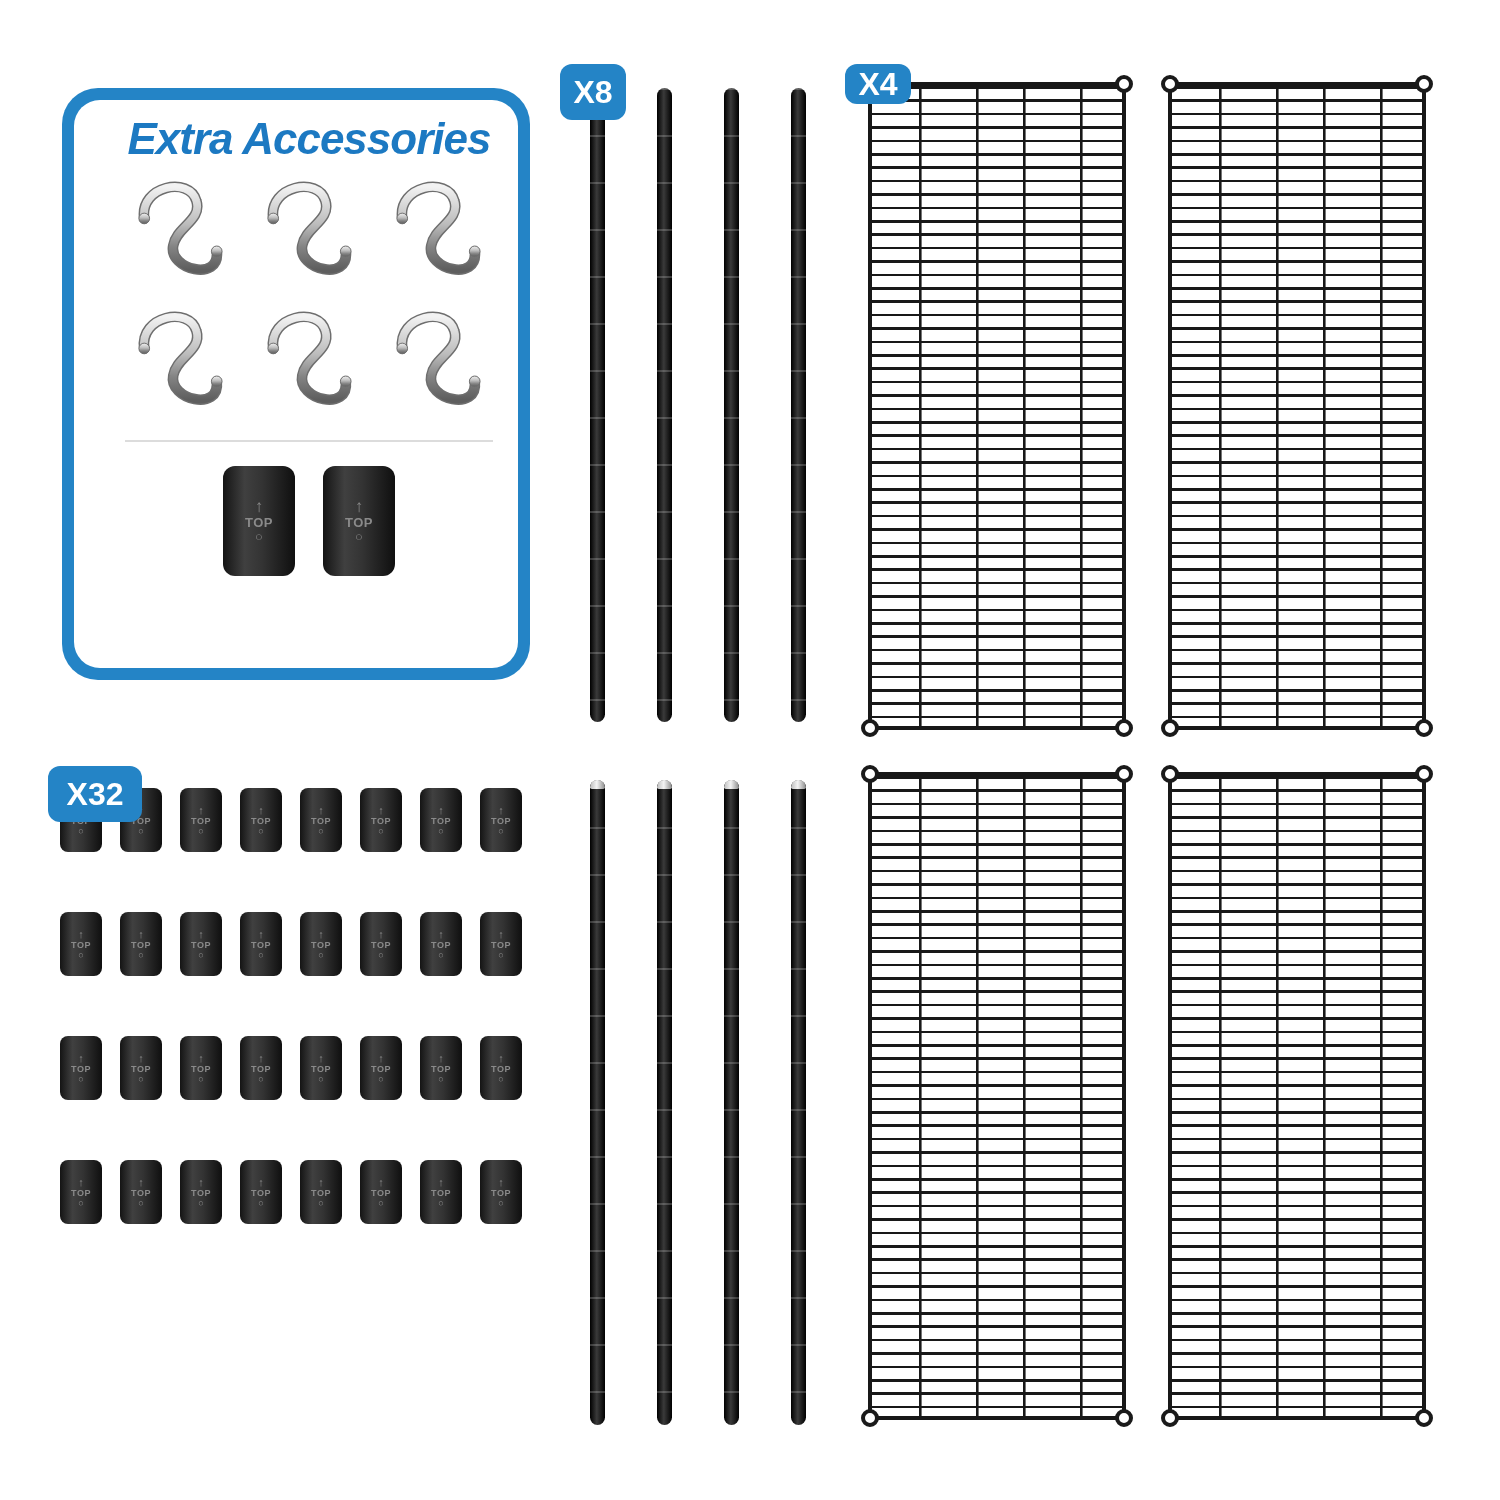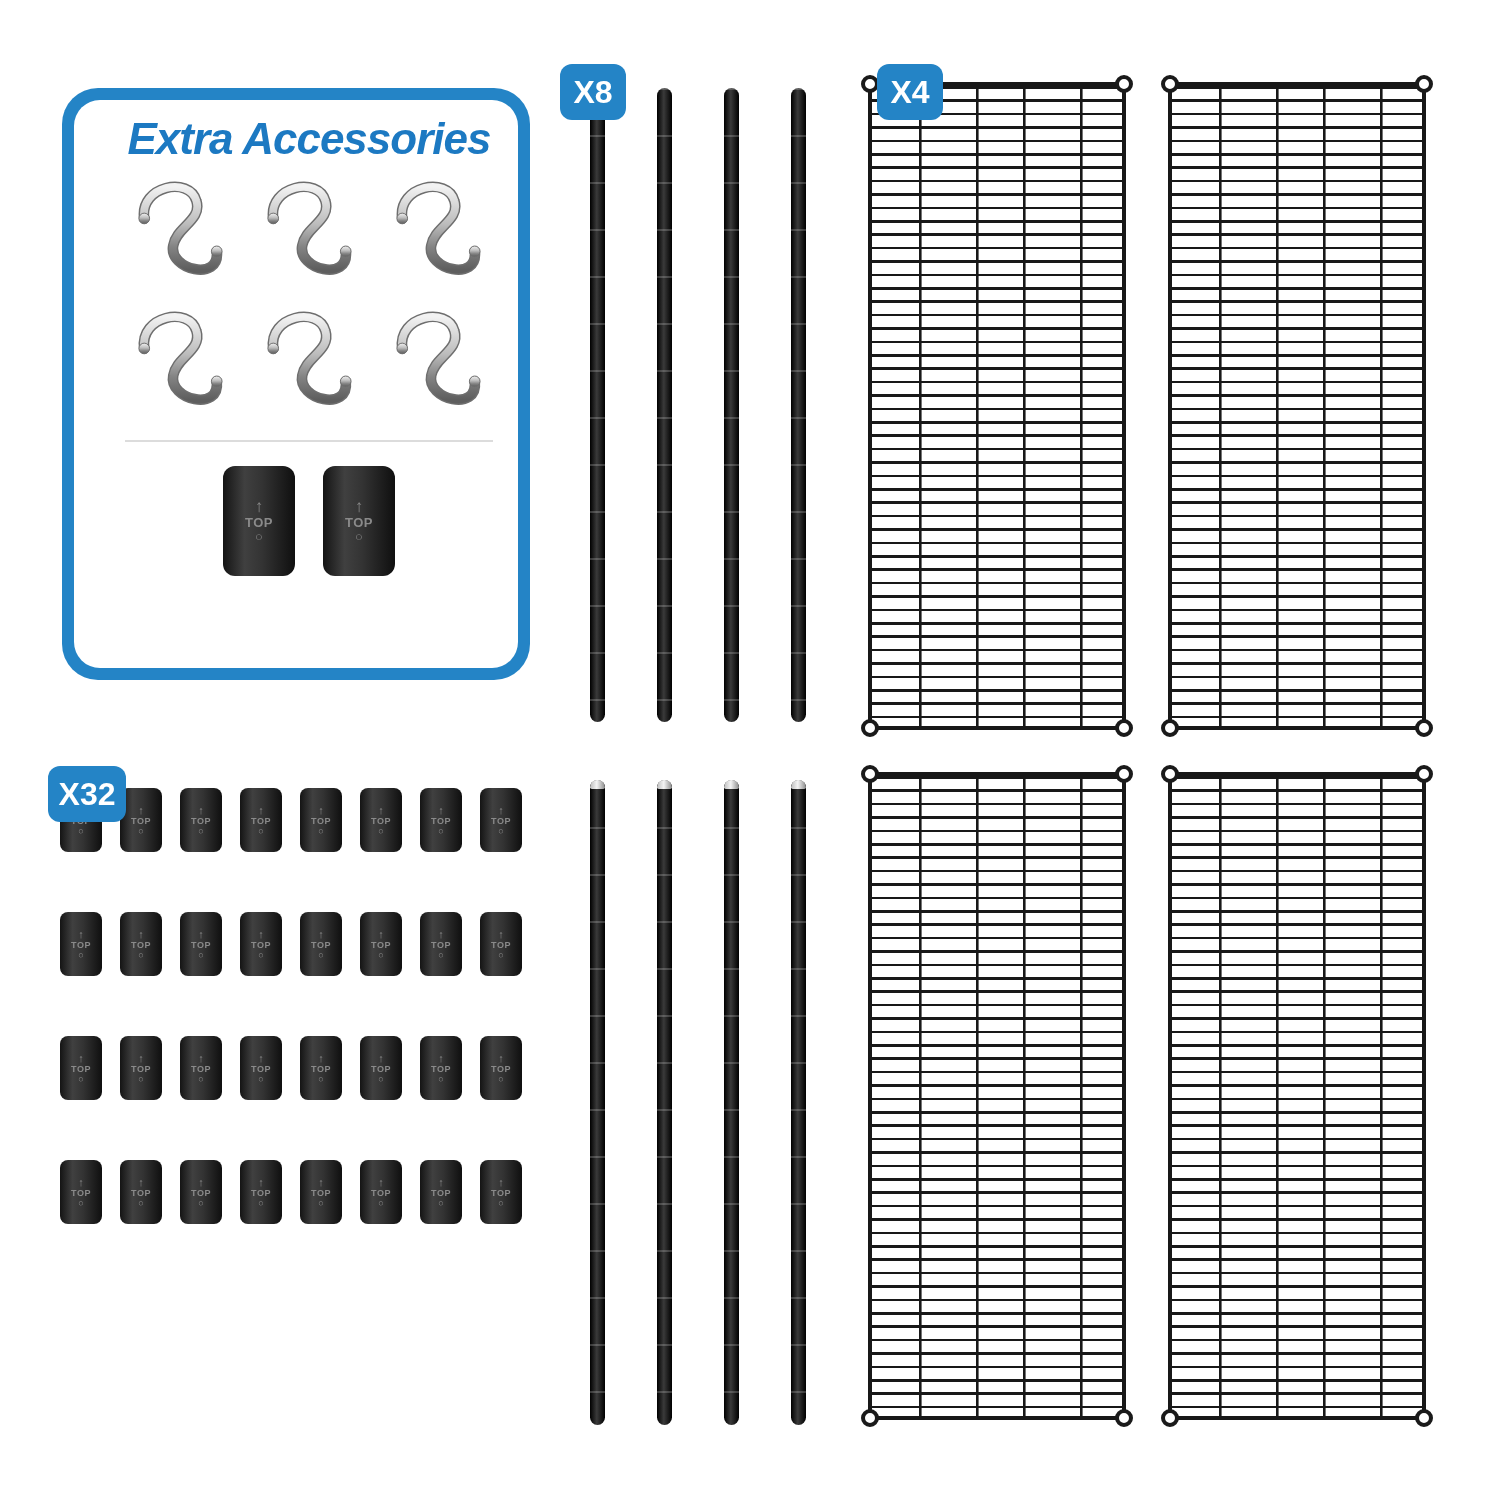--- a/index.html
+++ b/index.html
@@ -34,22 +34,22 @@
   .sleeve { width:72px; height:110px; border-radius:12px; }
   .sleeve .arrow   { font-size:17px; line-height:17px; }
   .sleeve .toplbl  { font-size:13px; line-height:15px; }
   .sleeve .ringmark{ font-size:13px; line-height:14px; }
 
   
   .badge { position:absolute; background:#2484c6; color:#ffffff; font-weight:bold;
            font-size:32px; display:flex; align-items:center; justify-content:center;
            border-radius:12px; z-index:6;text-align:center; }
   #badge-poles  { left:560px; top:64px; width:66px; height:56px; }
-  #badge-shelves{ left:845px; top:64px; width:66px; height:56px;margin-left:32px; }
-  #badge-clips  { left:48px;  top:766px; width:78px; height:56px; }
+  #badge-shelves{ left:845px; top:64px; width:66px; height:40px; }
+  #badge-clips  { left:48px;  top:766px; width:94px; height:56px; }
 
   
   .pole-group { position:absolute; display:flex; gap:52px; z-index:2; }
   #poles-top    { left:590px; top:88px;  height:634px; }
   #poles-bottom { left:590px; top:780px; height:645px; }
   .pole { width:15px; height:100%; border-radius:8px; position:relative;
           background:
             repeating-linear-gradient(to bottom, rgba(255,255,255,.20) 0 2px, rgba(255,255,255,0) 2px 47px),
             linear-gradient(to right,#000000,#3a3a3a 45%,#000000); }
   .pole-cap { position:absolute; top:0; left:0; width:100%; height:9px;

